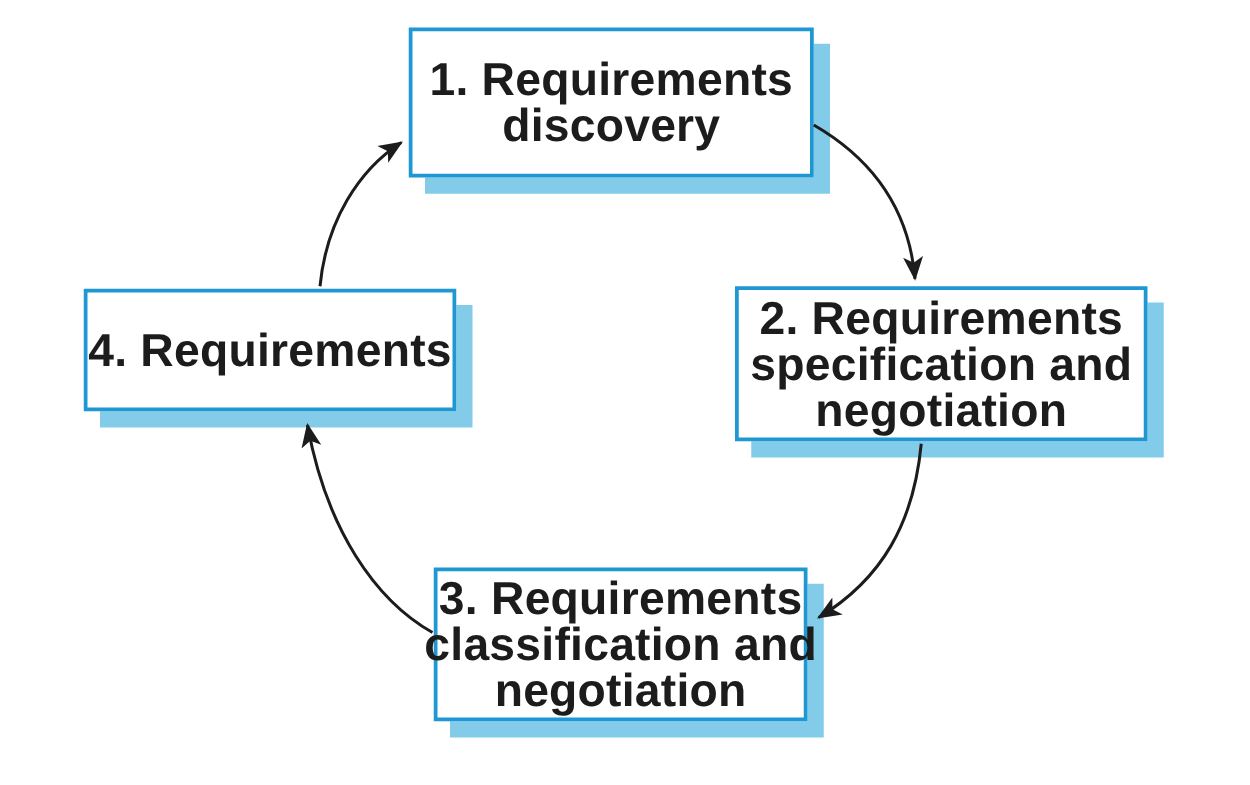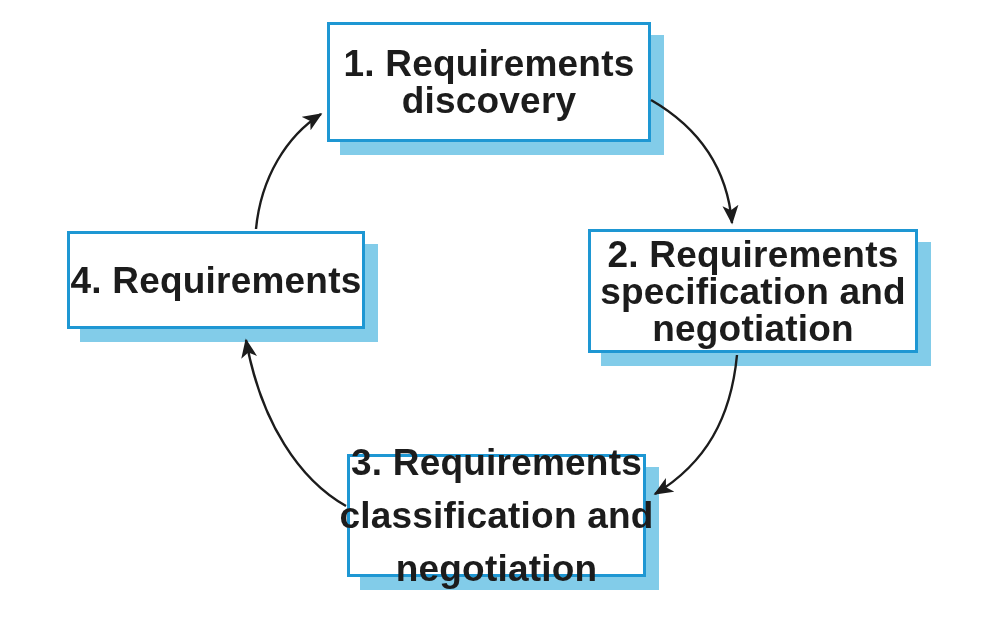--- a/index.html
+++ b/index.html
@@ -32,21 +32,21 @@
     font-size:37px;
     font-weight:600;
     line-height:37px;
     letter-spacing:0.2px;
     z-index:1;
   }
   .node span{display:block;white-space:nowrap;}
   .node span:empty{display:none;}
   .node-1{left:327px;top:22px;width:324px;height:120px;}
   .node-2{left:588px;top:229px;width:330px;height:124px;}
-  .node-3{left:347px;top:454px;width:299px;height:123px;gap:16px;}
+  .node-3{left:347px;top:454px;width:299px;height:123px;}
   .node-4{left:67px;top:231px;width:298px;height:98px;}
   .arrow-layer{
     position:absolute;
     left:0;top:0;width:1000px;height:628px;
     z-index:2;
     pointer-events:none;
   }
   .arrow-layer path.edge{
     fill:none;
     stroke:var(--arrow);

